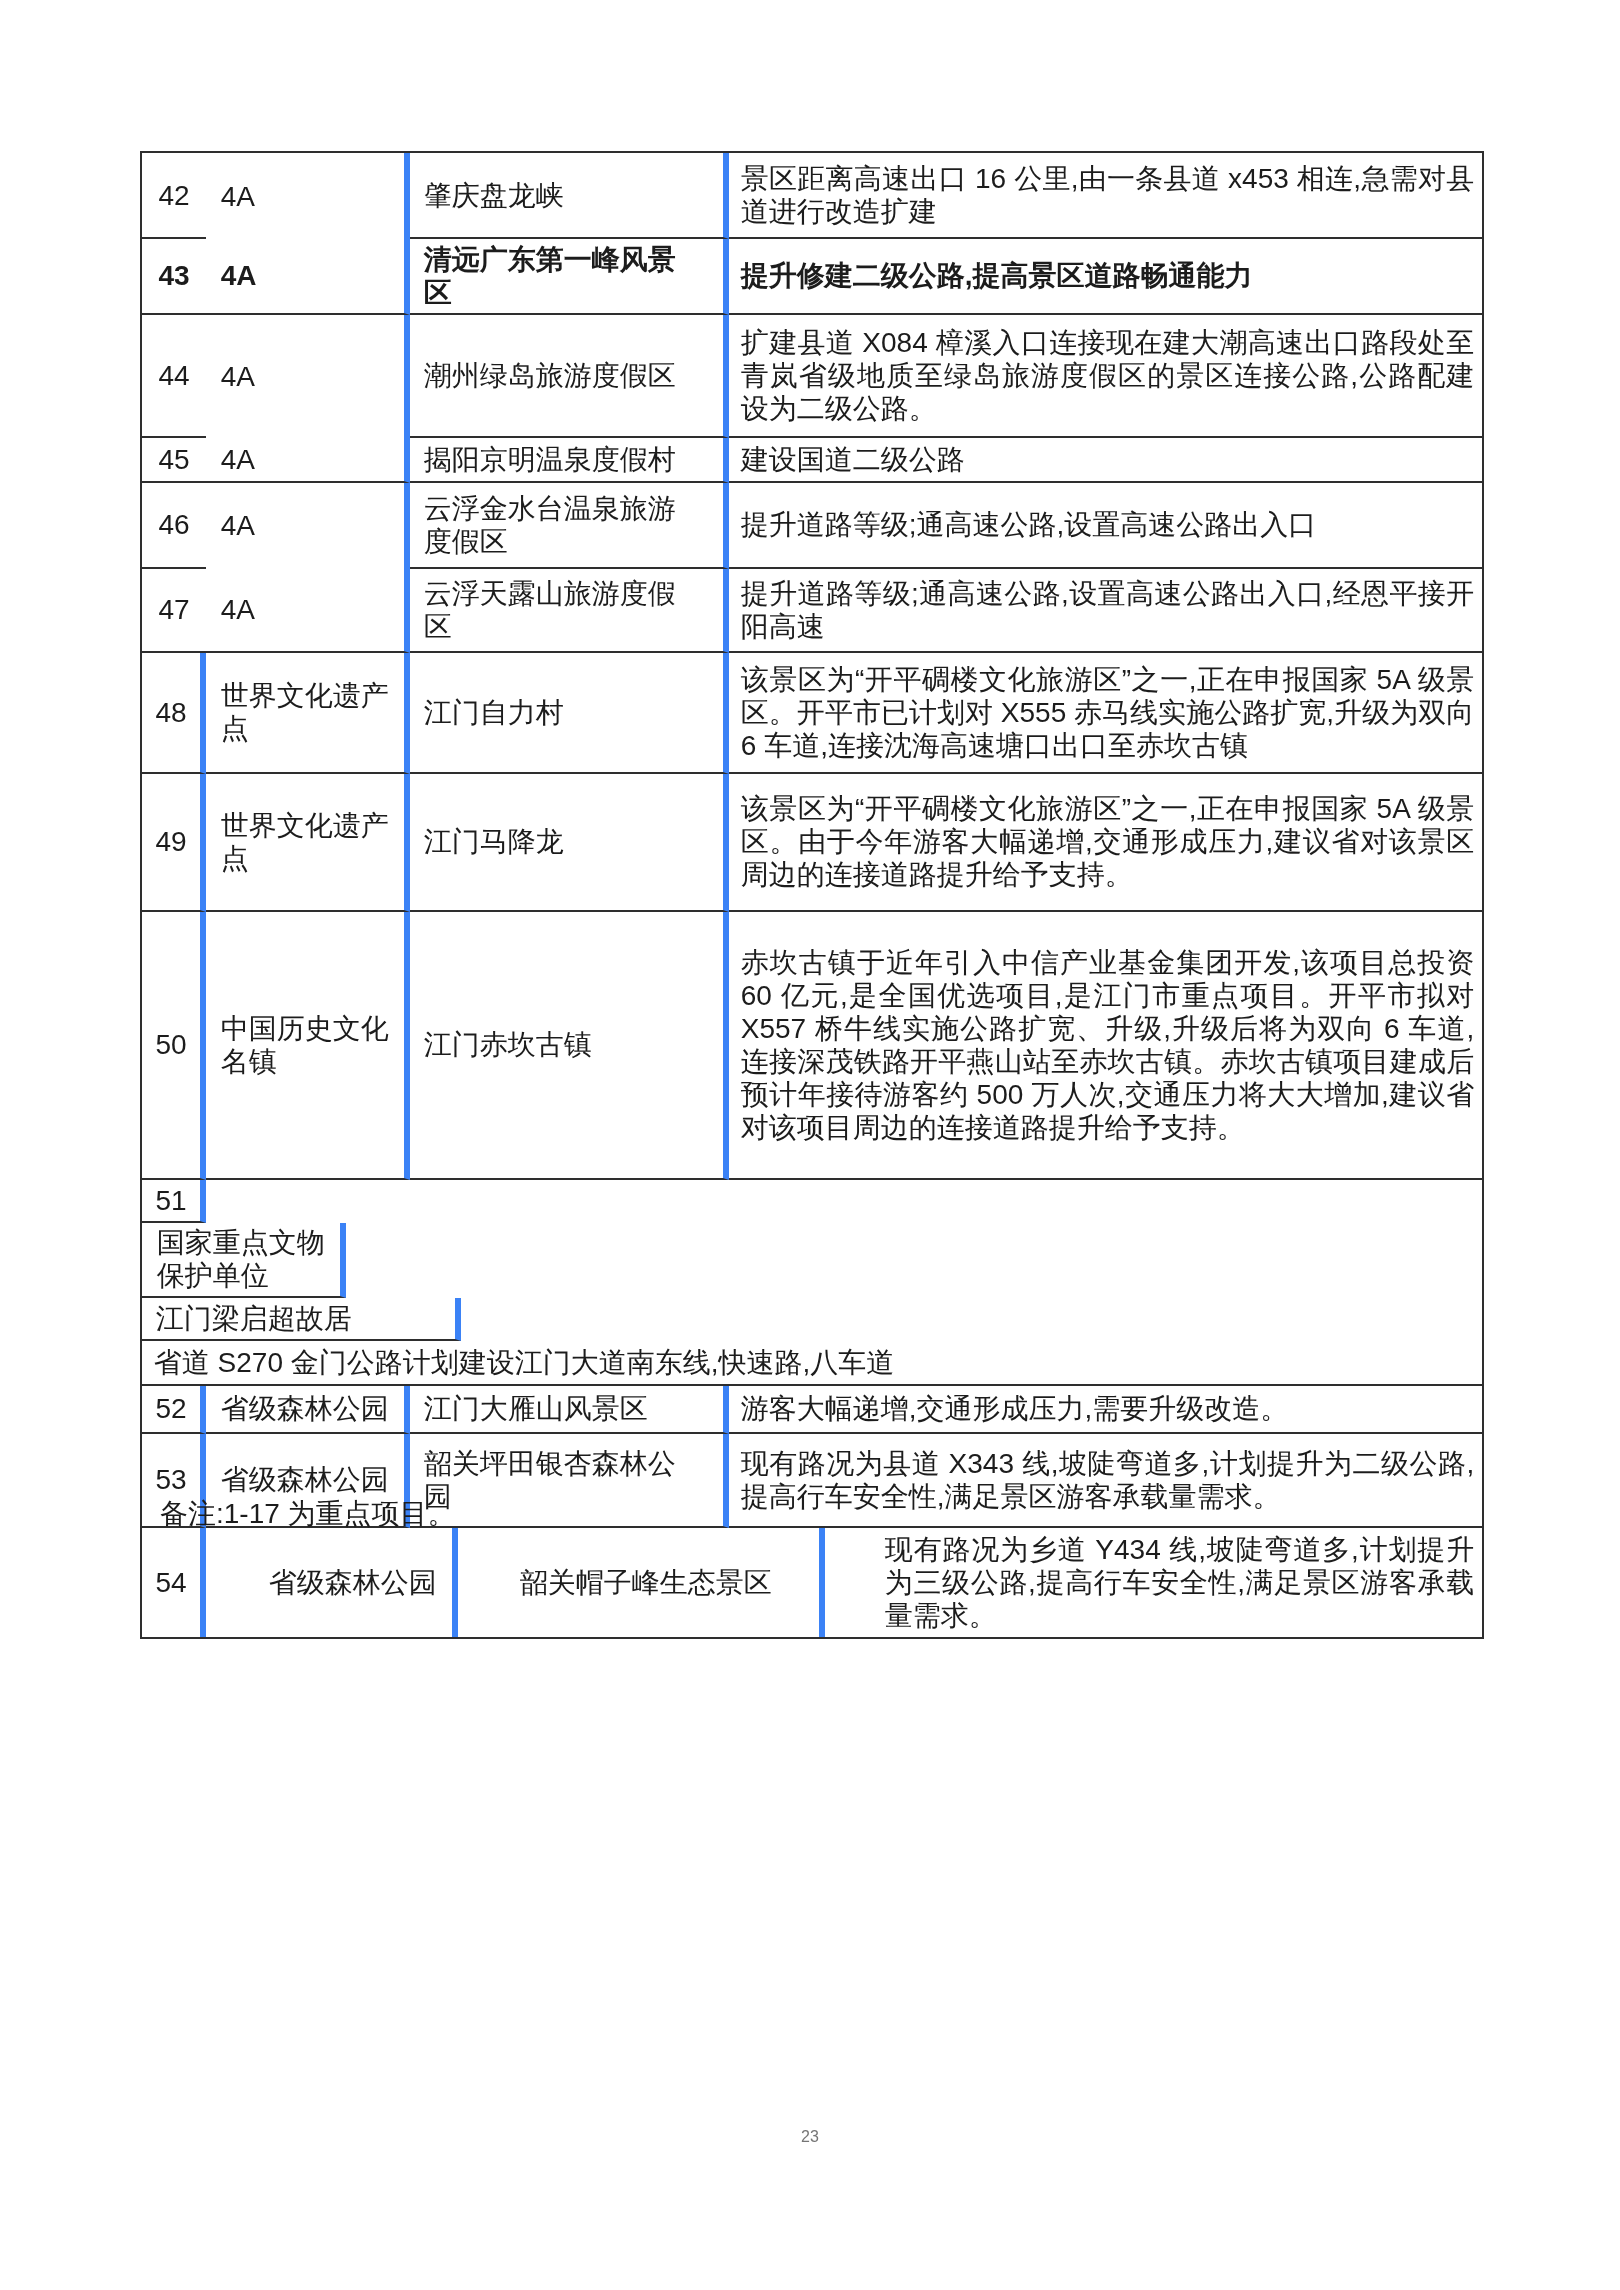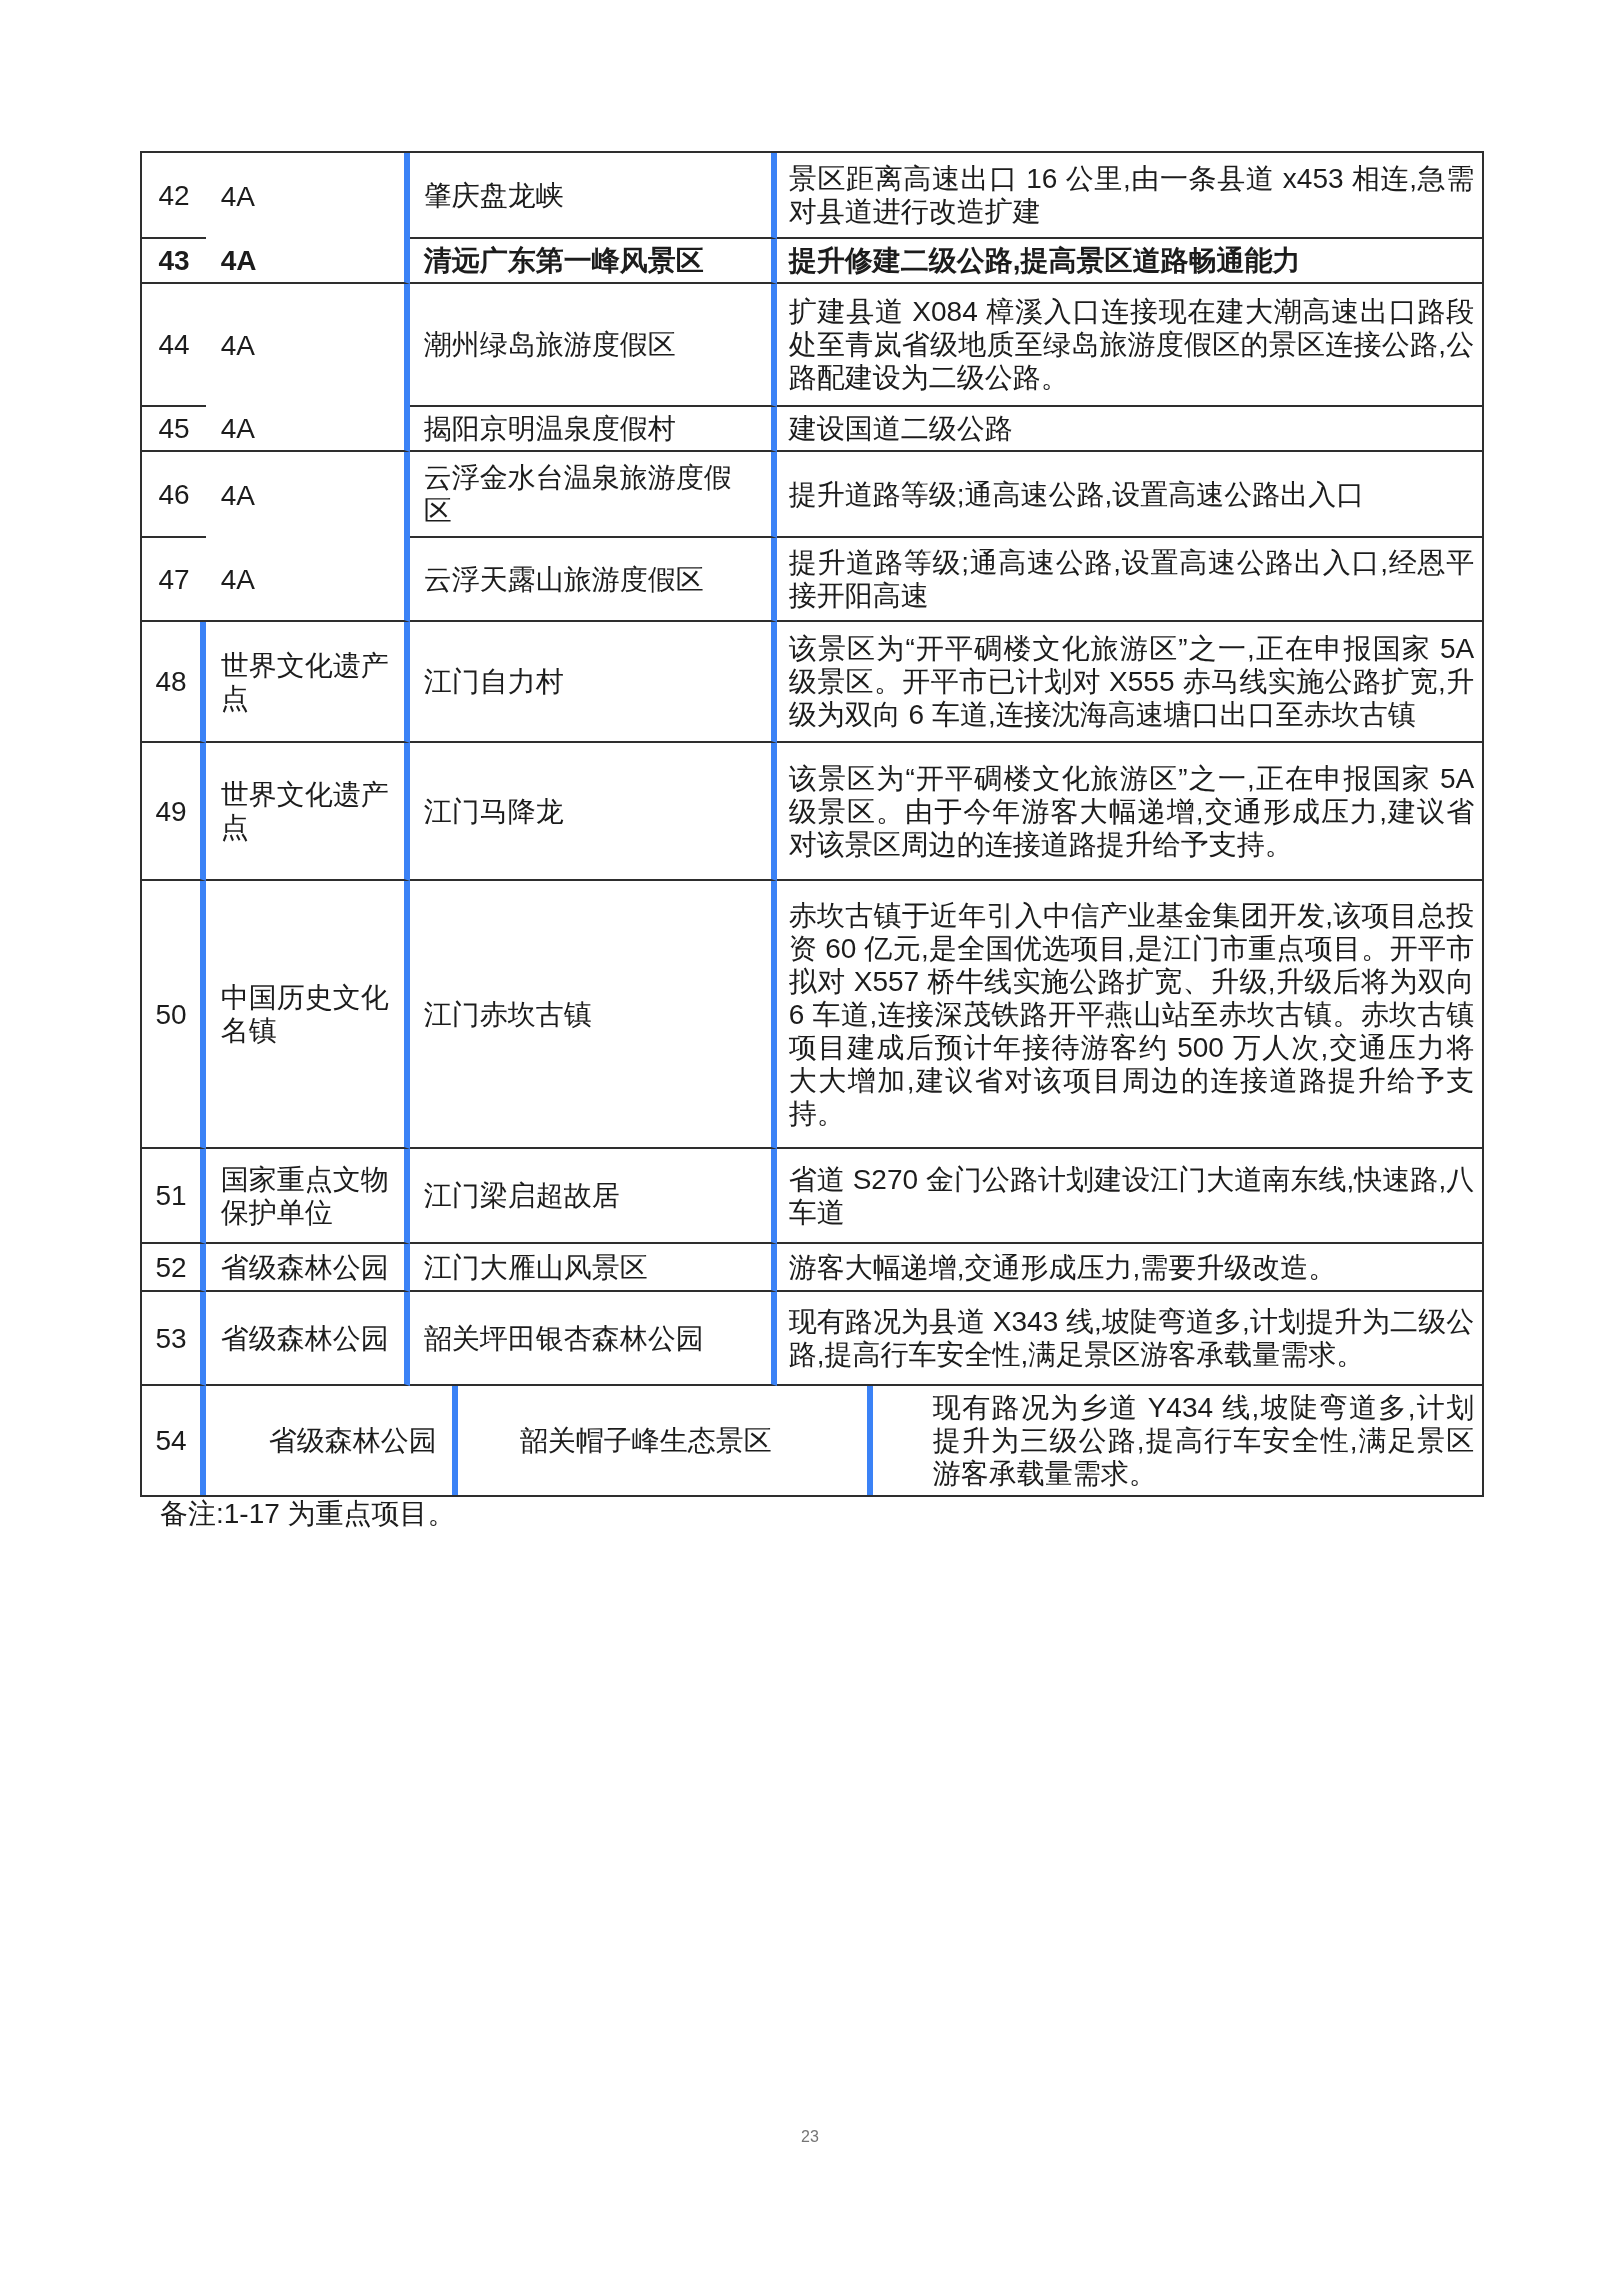--- a/index.html
+++ b/index.html
@@ -26,32 +26,32 @@
     box-sizing:border-box;
     border-right:6px solid #3b82f6;
     border-bottom:2px solid #2e2e2e;
     display:flex;
     align-items:center;
     overflow:hidden;
   }
   .t { width:100%; }
   .c-num   { width:64px;  justify-content:center; padding:3.9px 2px; text-align:center; }
   .c-grade { width:204px; padding:3.9px 9.8px 3.9px 14.7px; }
-  .c-name  { width:367px; padding:3.9px 21.6px 3.9px 13.7px; }
+  .c-name  { width:319px; padding:3.9px 21.6px 3.9px 13.7px; }
   .c-desc  { flex:1; border-right:none; padding:4.9px 7.8px 4.9px 11.8px; }
   .c-desc .t { text-align:justify; }
   .row:last-child .cell { border-bottom:none; }
   
   .no-div .c-num { border-right:none; }
   .merge-grade .c-grade { border-bottom:none; }
 
   .h0 {min-height:86px;}  .h1 {min-height:45px;font-weight:bold;}  .h2 {min-height:123px;}
   .h3 {min-height:45px;}  .h4 {min-height:86px;justify-content:space-between;}  .h5 {min-height:84px;}
   .h6 {min-height:121px;} .h7 {min-height:138px;} .h8 {min-height:268px;}
-  .h9 {min-height:95px;}  .h10{min-height:48px;}  .h11{min-height:94px;}
+  .h9 {min-height:95px;flex-direction:column;}  .h10{min-height:48px;}  .h11{min-height:94px;}
   .h12{min-height:104px;gap:48px;}
 
   .note {
     position:absolute;
     left:160px; top:1496px;
     font-size:28px; line-height:35px;
     color:#1c1c1c;
     white-space:nowrap;
   }
   .page-number {

